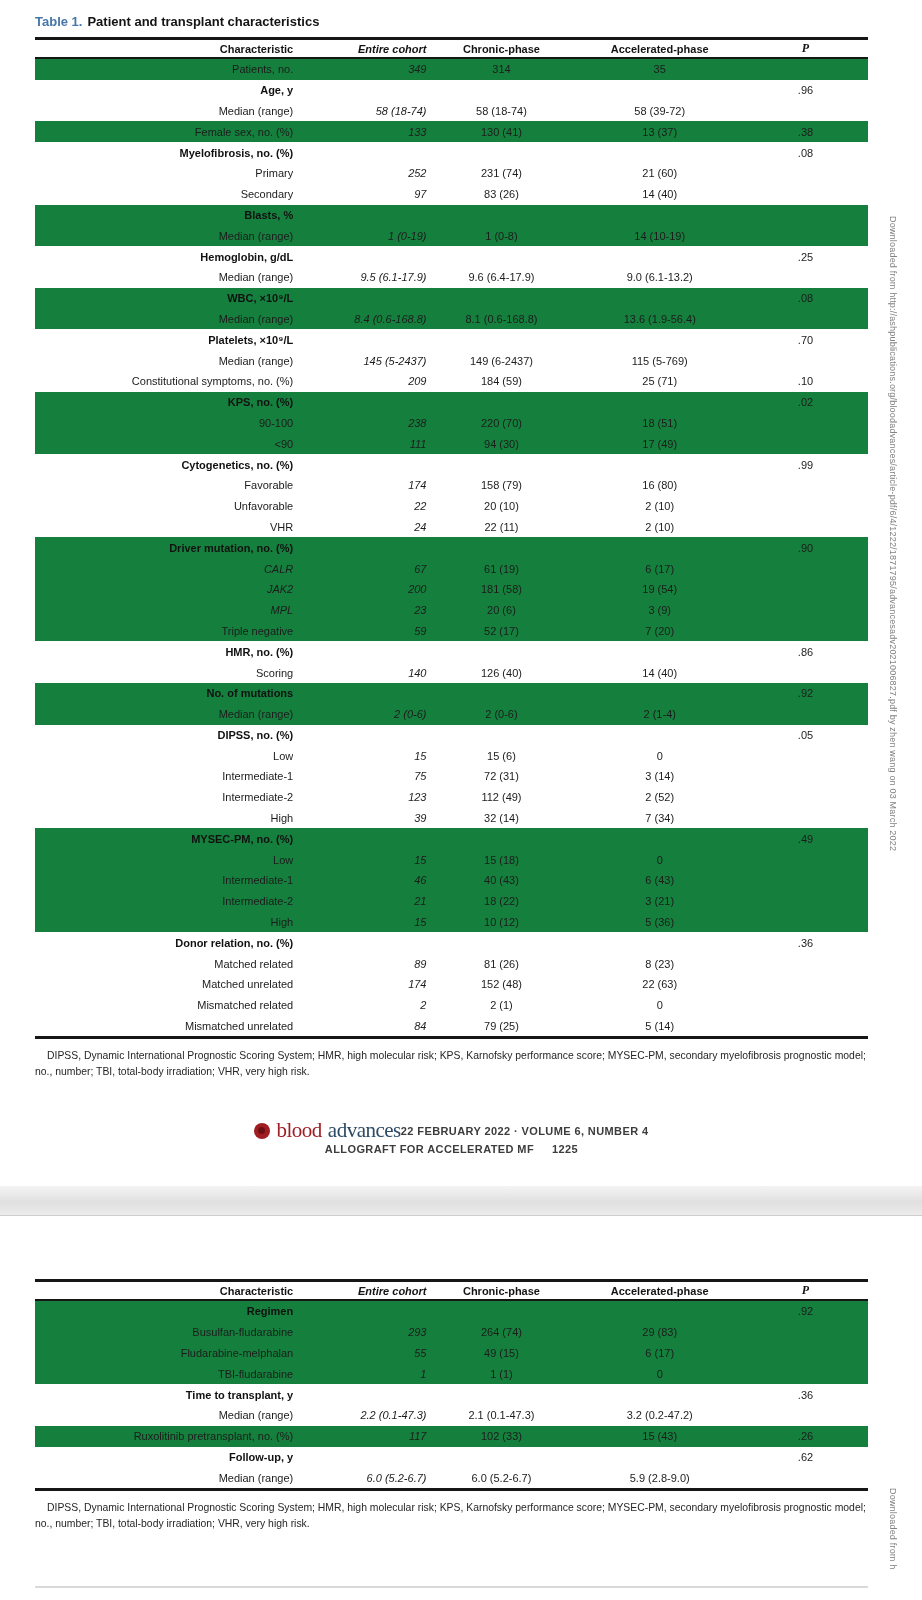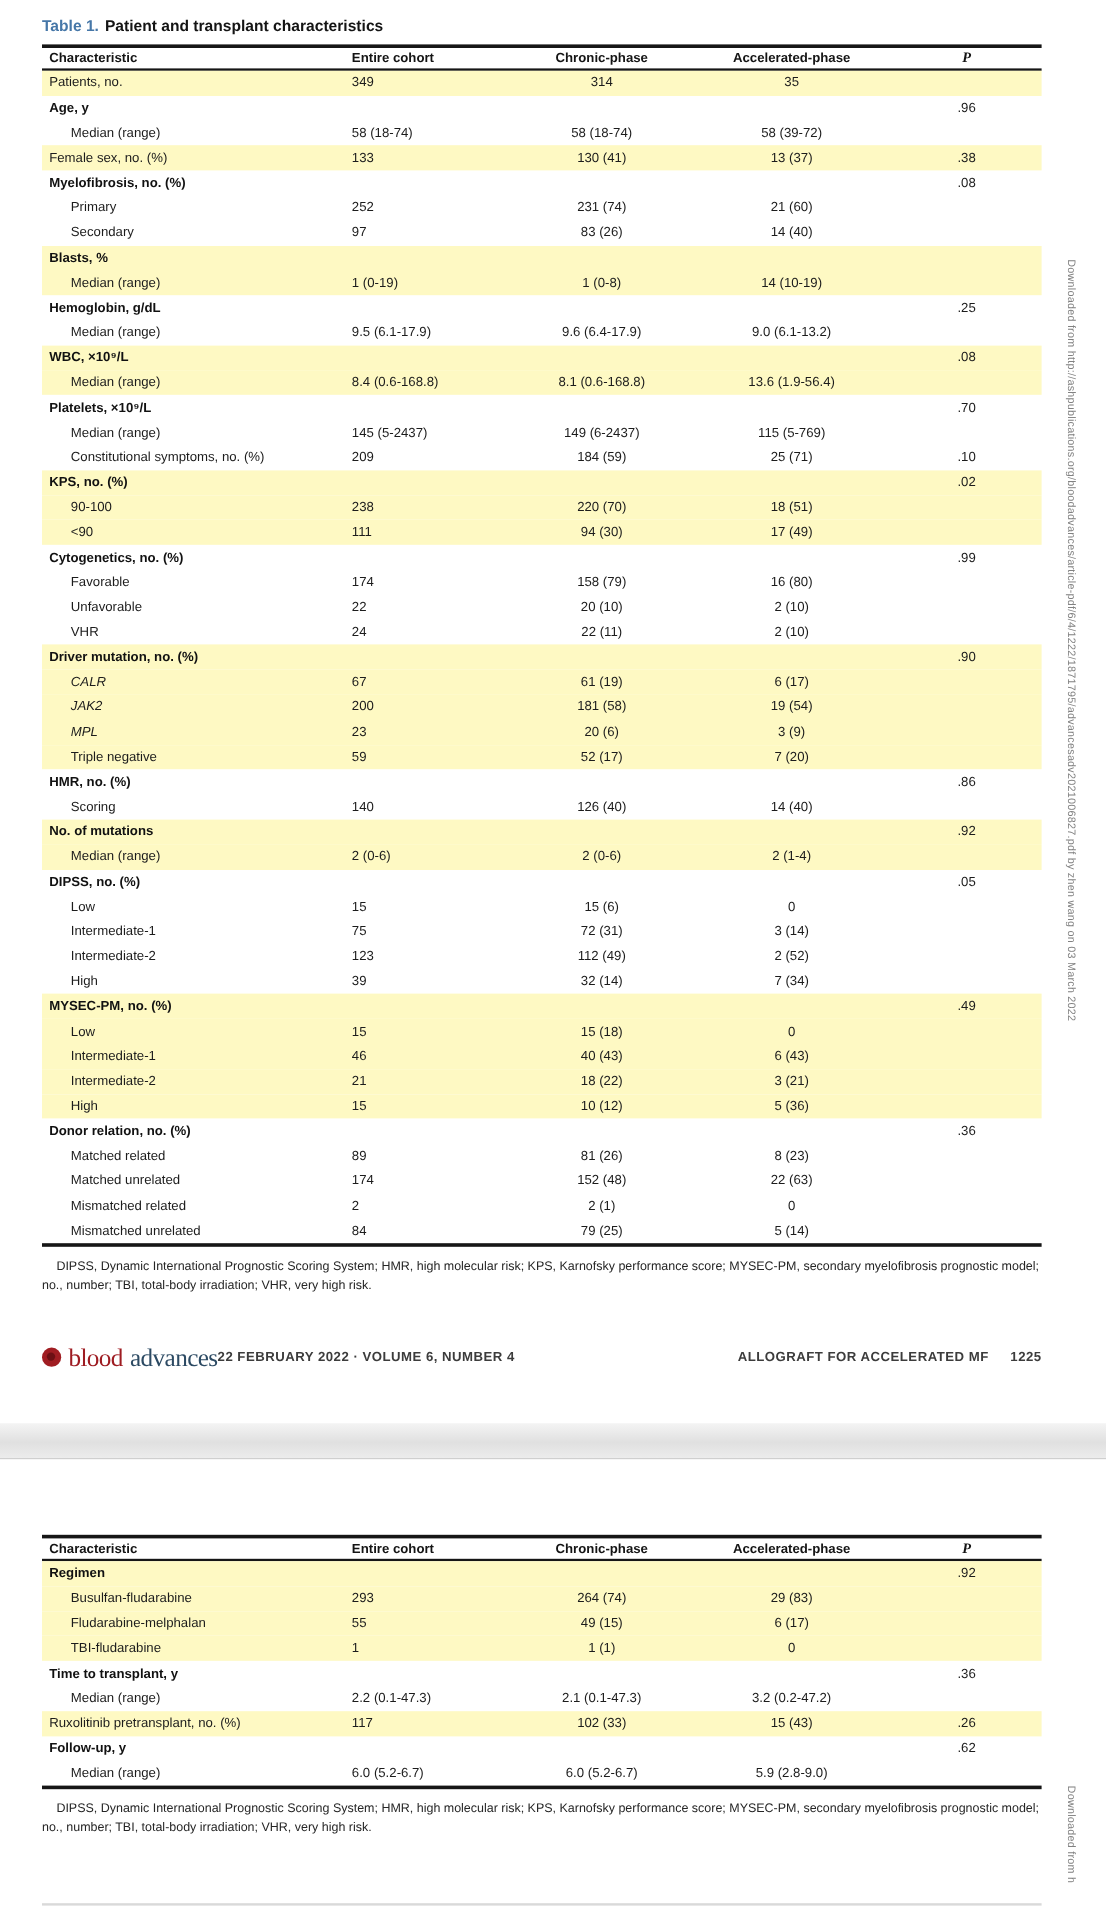--- a/index.html
+++ b/index.html
@@ -10,37 +10,37 @@
   .table-block { position:absolute; left:35px; width:833px; }
   .table-title { height:20px; font-size:13px; font-weight:bold; color:#141414; margin-bottom:3px; }
   .table-title .title-label { color:#4677a8; margin-right:5px; }
 
   .thead { display:flex; align-items:center; height:22px;
     border-top:3px solid #161616; border-bottom:2px solid #161616;
     font-size:11px; font-weight:bold; color:#141414; }
   .thead .c-p { font-style:italic; font-family:"Liberation Serif", serif; font-size:12px; }
 
   .trow { display:flex; align-items:center; height:20.8px; font-size:11px; color:#1c1c1c; }
-  .trow.shaded { background:#fef9c3; }
+  .trow.shaded { background:#15803d; }
   .tbody { border-bottom:3px solid #161616; }
 
-  .c-label { flex:0 0 31%; text-align:left; padding-left:6px; white-space:nowrap; overflow:hidden; }
-  .c-v1 { flex:0 0 16%; text-align:left; }
+  .c-label { flex:0 0 31%; text-align:right; padding-left:6px; white-space:nowrap; overflow:hidden; }
+  .c-v1 { flex:0 0 16%; text-align:right;font-style:italic; }
   .c-v2 { flex:0 0 18%; text-align:center; }
   .c-v3 { flex:0 0 20%; text-align:center; }
   .c-p  { flex:1 1 auto; text-align:center; }
   .row-label.indent { padding-left:24px; }
   .row-label.bold { font-weight:bold; color:#111; }
   .row-label.italic { font-style:italic; }
 
   .footnote { margin-top:9px; font-size:10.4px; line-height:1.5; color:#262626;
     text-indent:12px; }
 
   .page-footer { position:absolute; left:35px; width:833px; top:1118px;
-    display:flex; align-items:center; justify-content:space-between; height:26px; }
+    display:flex; align-items:center; justify-content:space-between; height:26px;flex-direction:column; }
   .logo-group { display:flex; align-items:center; }
   .logo-icon { width:16px; height:16px; border-radius:50%; background:#a01d22;
     position:relative; margin-right:6px; }
   .logo-icon::after { content:""; position:absolute; left:4px; top:4px; width:7px; height:7px;
     border-radius:50%; background:#6d1014; }
   .logo-word1 { font-family:"Liberation Serif", serif; font-size:21px; color:#9e1c22; letter-spacing:-0.5px; }
   .logo-word2 { font-family:"Liberation Serif", serif; font-size:21px; color:#2c4a63; margin-left:6px; letter-spacing:-0.5px; }
   .issue-info { font-size:11px; font-weight:bold; color:#3c3c3c; letter-spacing:0.4px; }
   .running-head { font-size:11px; font-weight:bold; color:#3c3c3c; letter-spacing:0.4px; }
   .running-head .pagenum { margin-left:18px; }

